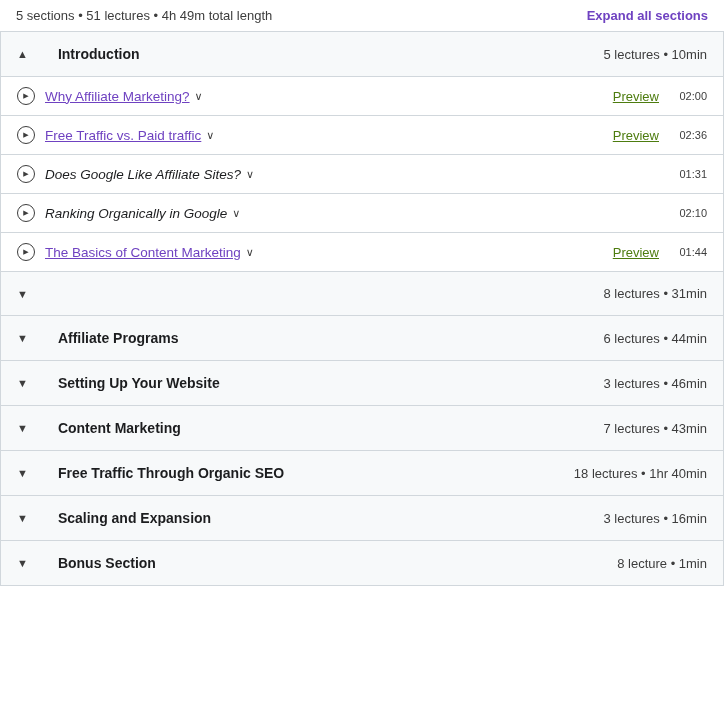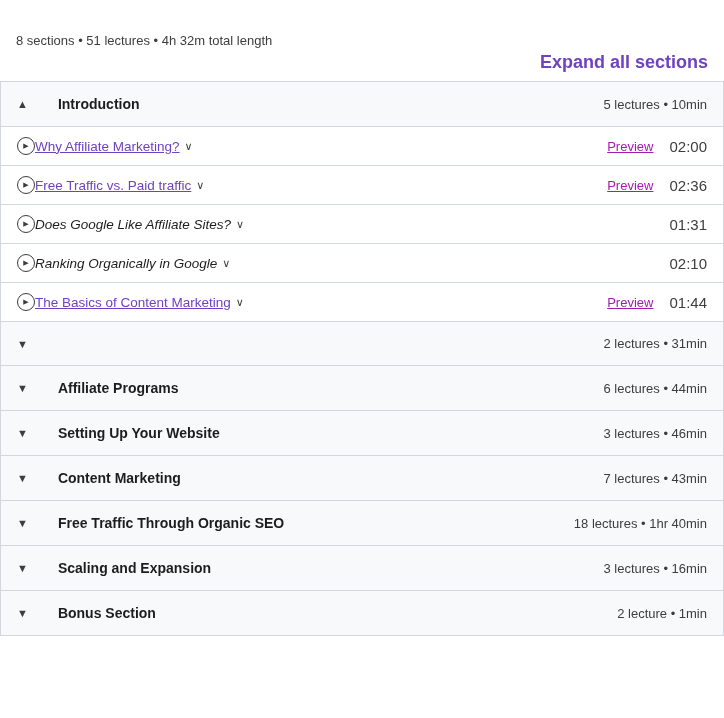--- a/index.html
+++ b/index.html
@@ -17,23 +17,22 @@
       align-items: center;
       padding: 8px 16px;
       font-size: 13px;
       color: #3d3d3d;
     }
 
     .expand-link {
       color: #6f42c1;
       font-weight: 700;
       cursor: pointer;
-      font-size: 18px;
+      font-size: 13px;
       text-decoration: none;
-      margin-top: 44px;
     }
 
     .section {
       border: 1px solid #d1d7dc;
       border-bottom: none;
     }
     .section:last-child {
       border-bottom: 1px solid #d1d7dc;
     }
 
@@ -72,21 +71,21 @@
 
     .lecture-list {
       background: #fff;
     }
 
     .lecture-item {
       display: flex;
       align-items: center;
       padding: 10px 16px;
       border-top: 1px solid #d1d7dc;
-      gap: 0;
+      gap: 10px;
     }
 
     .play-icon {
       width: 18px;
       height: 18px;
       flex-shrink: 0;
       display: flex;
       align-items: center;
       justify-content: center;
     }
@@ -129,40 +128,40 @@
     }
 
     .lecture-right {
       display: flex;
       align-items: center;
       gap: 16px;
       margin-left: auto;
     }
 
     .preview-link {
-      color: #a21caf;
+      color: #4d7c0f;
       text-decoration: underline;
       font-size: 13px;
       cursor: pointer;
       text-align: right;
     }
 
     .duration {
-      font-size: 15px;
+      font-size: 11px;
       color: #3d3d3d;
       min-width: 32px;
       text-align: right;
     }
   </style>
 </head>
 <body>
 
 <div>
   <div class="top-bar">
-    <span>8 sections • 51 lectures • 4h 32m total length</span>
+    <span>5 sections • 51 lectures • 4h 49m total length</span>
     <a class="expand-link">Expand all sections</a>
   </div>
 
   <div id="sections-container">
       <div class="section">
         <div class="section-header">
           <div class="section-header-left">
             <span class="chevron">▲</span>
             <span class="section-title">Introduction</span>
           </div>
@@ -232,21 +231,21 @@
               <span class="duration">01:44</span>
             </div>
           </div>
         </div>
       </div>
       <div class="section">
         <div class="section-header">
           <div class="section-header-left">
             <span class="chevron">▼</span>
           </div>
-          <span class="section-meta">2 lectures • 31min</span>
+          <span class="section-meta">8 lectures • 31min</span>
         </div>
       </div>
       <div class="section">
         <div class="section-header">
           <div class="section-header-left">
             <span class="chevron">▼</span>
             <span class="section-title">Affiliate Programs</span>
           </div>
           <span class="section-meta">6 lectures • 44min</span>
         </div>
@@ -286,17 +285,17 @@
           </div>
           <span class="section-meta">3 lectures • 16min</span>
         </div>
       </div>
       <div class="section">
         <div class="section-header">
           <div class="section-header-left">
             <span class="chevron">▼</span>
             <span class="section-title">Bonus Section</span>
           </div>
-          <span class="section-meta">2 lecture • 1min</span>
+          <span class="section-meta">8 lecture • 1min</span>
         </div>
       </div>
     </div>
 </div>
 
 </body></html>

